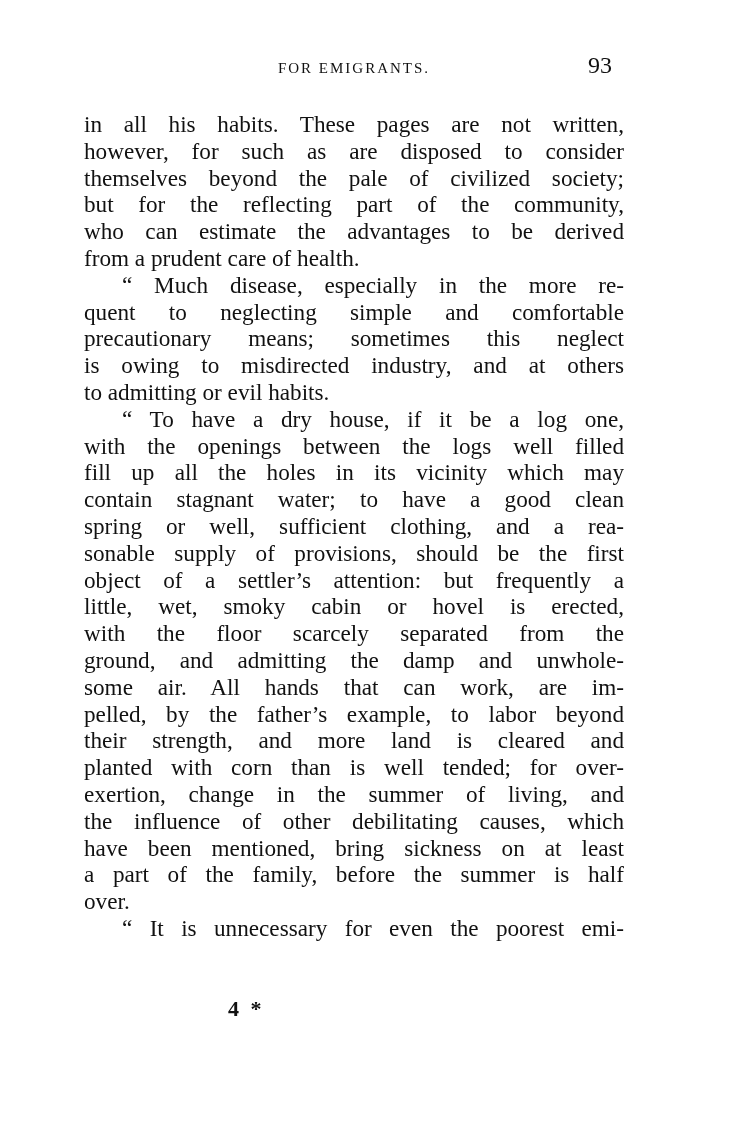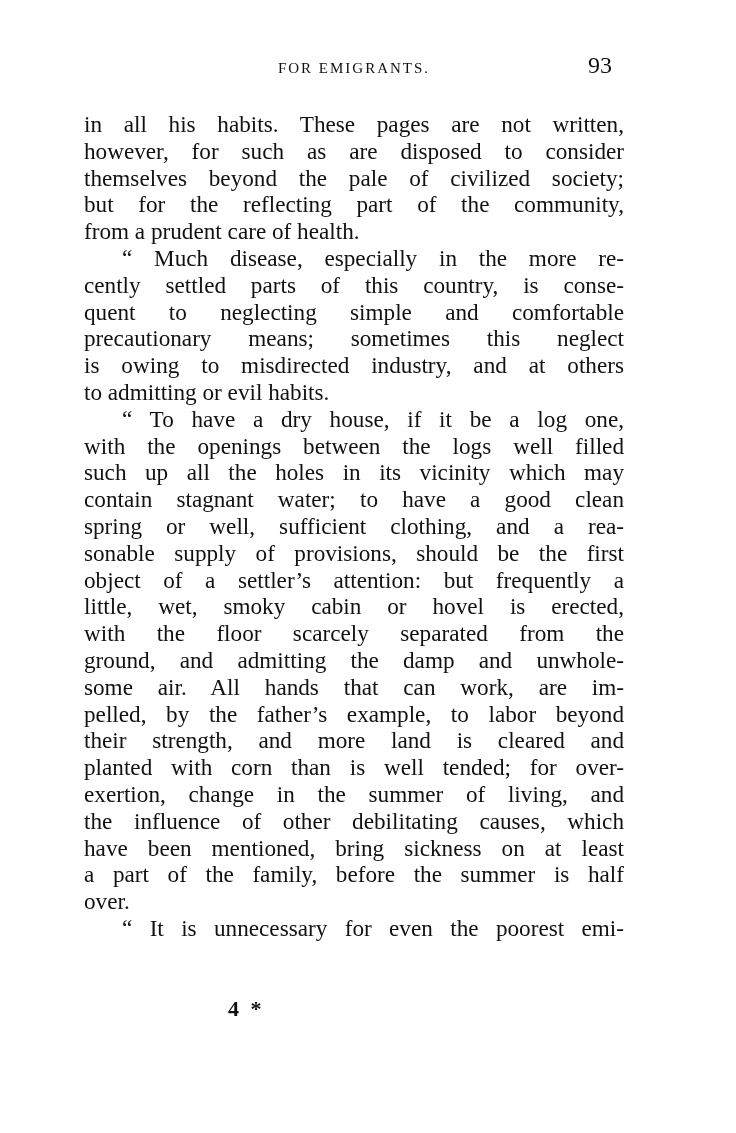--- a/index.html
+++ b/index.html
@@ -82,30 +82,30 @@
   <div class="running-head">
     <div class="head-title">FOR EMIGRANTS.</div>
     <div class="page-number">93</div>
   </div>
 
   <div class="body-text">
     <span class="line">in all his habits.  These pages are not written,</span>
     <span class="line">however, for such as are  disposed  to consider</span>
     <span class="line">themselves beyond the pale of civilized society;</span>
     <span class="line">but for  the  reflecting  part of the  community,</span>
+    <span class="line">who can estimate the advantages to be derived</span>
     <span class="line last">from a prudent care of health.</span>
     <span class="line indent">“ Much disease, especially in the more re-</span>
-    <span class="line">cently settled parts of this country, is conse-</span>
     <span class="line">quent to neglecting simple and comfortable</span>
     <span class="line">precautionary means; sometimes this neglect</span>
     <span class="line">is owing to misdirected industry, and at others</span>
     <span class="line last">to admitting or evil habits.</span>
     <span class="line indent">“ To have a dry house, if it be a log one,</span>
     <span class="line">with the openings between the logs well filled</span>
-    <span class="line">such up all the holes in its vicinity which may</span>
+    <span class="line">fill up all the holes in its vicinity which may</span>
     <span class="line">contain stagnant water; to have a good clean</span>
     <span class="line">spring or well, sufficient clothing, and a rea-</span>
     <span class="line">sonable supply of provisions, should be the first</span>
     <span class="line">object of a settler’s attention: but frequently a</span>
     <span class="line">little, wet, smoky cabin or hovel is erected,</span>
     <span class="line">with the floor scarcely separated from the</span>
     <span class="line">ground, and admitting the damp and unwhole-</span>
     <span class="line">some air.  All hands that can work, are im-</span>
     <span class="line">pelled, by the father’s example, to labor beyond</span>
     <span class="line">their strength, and more land is cleared and</span>

